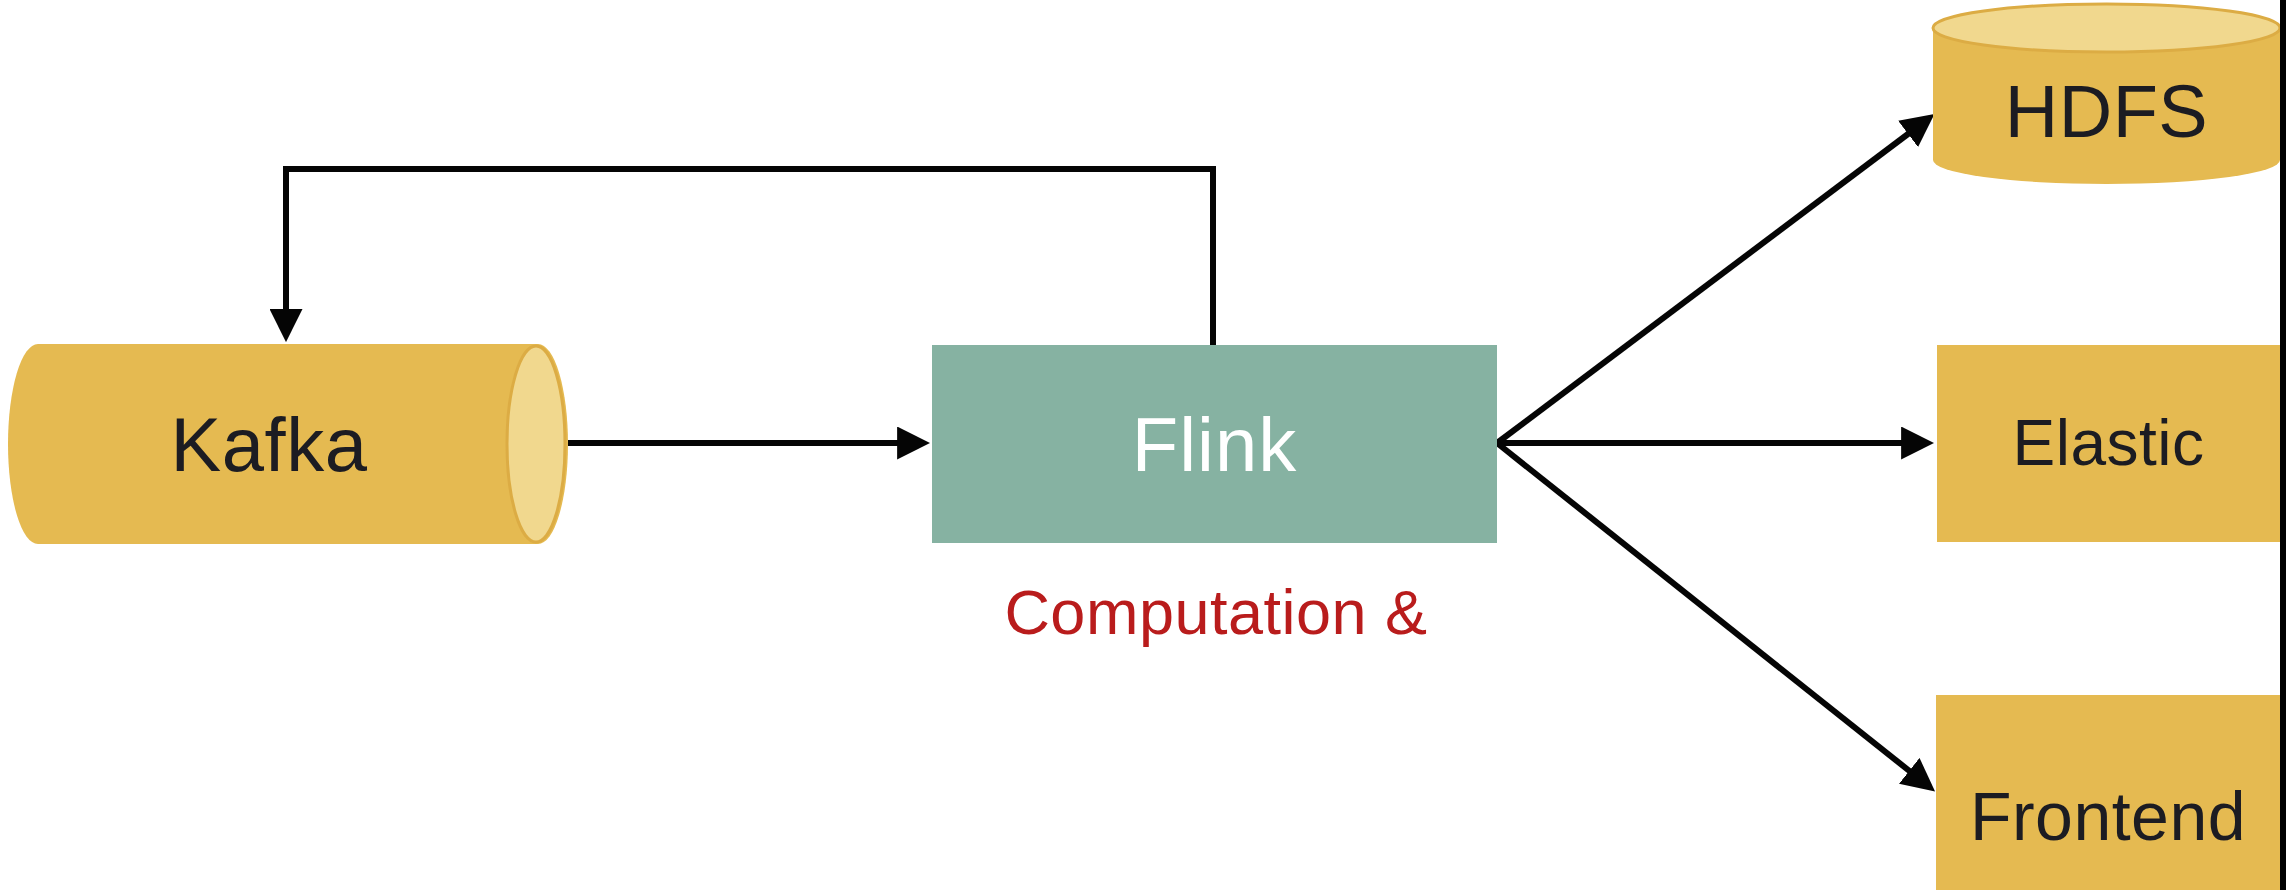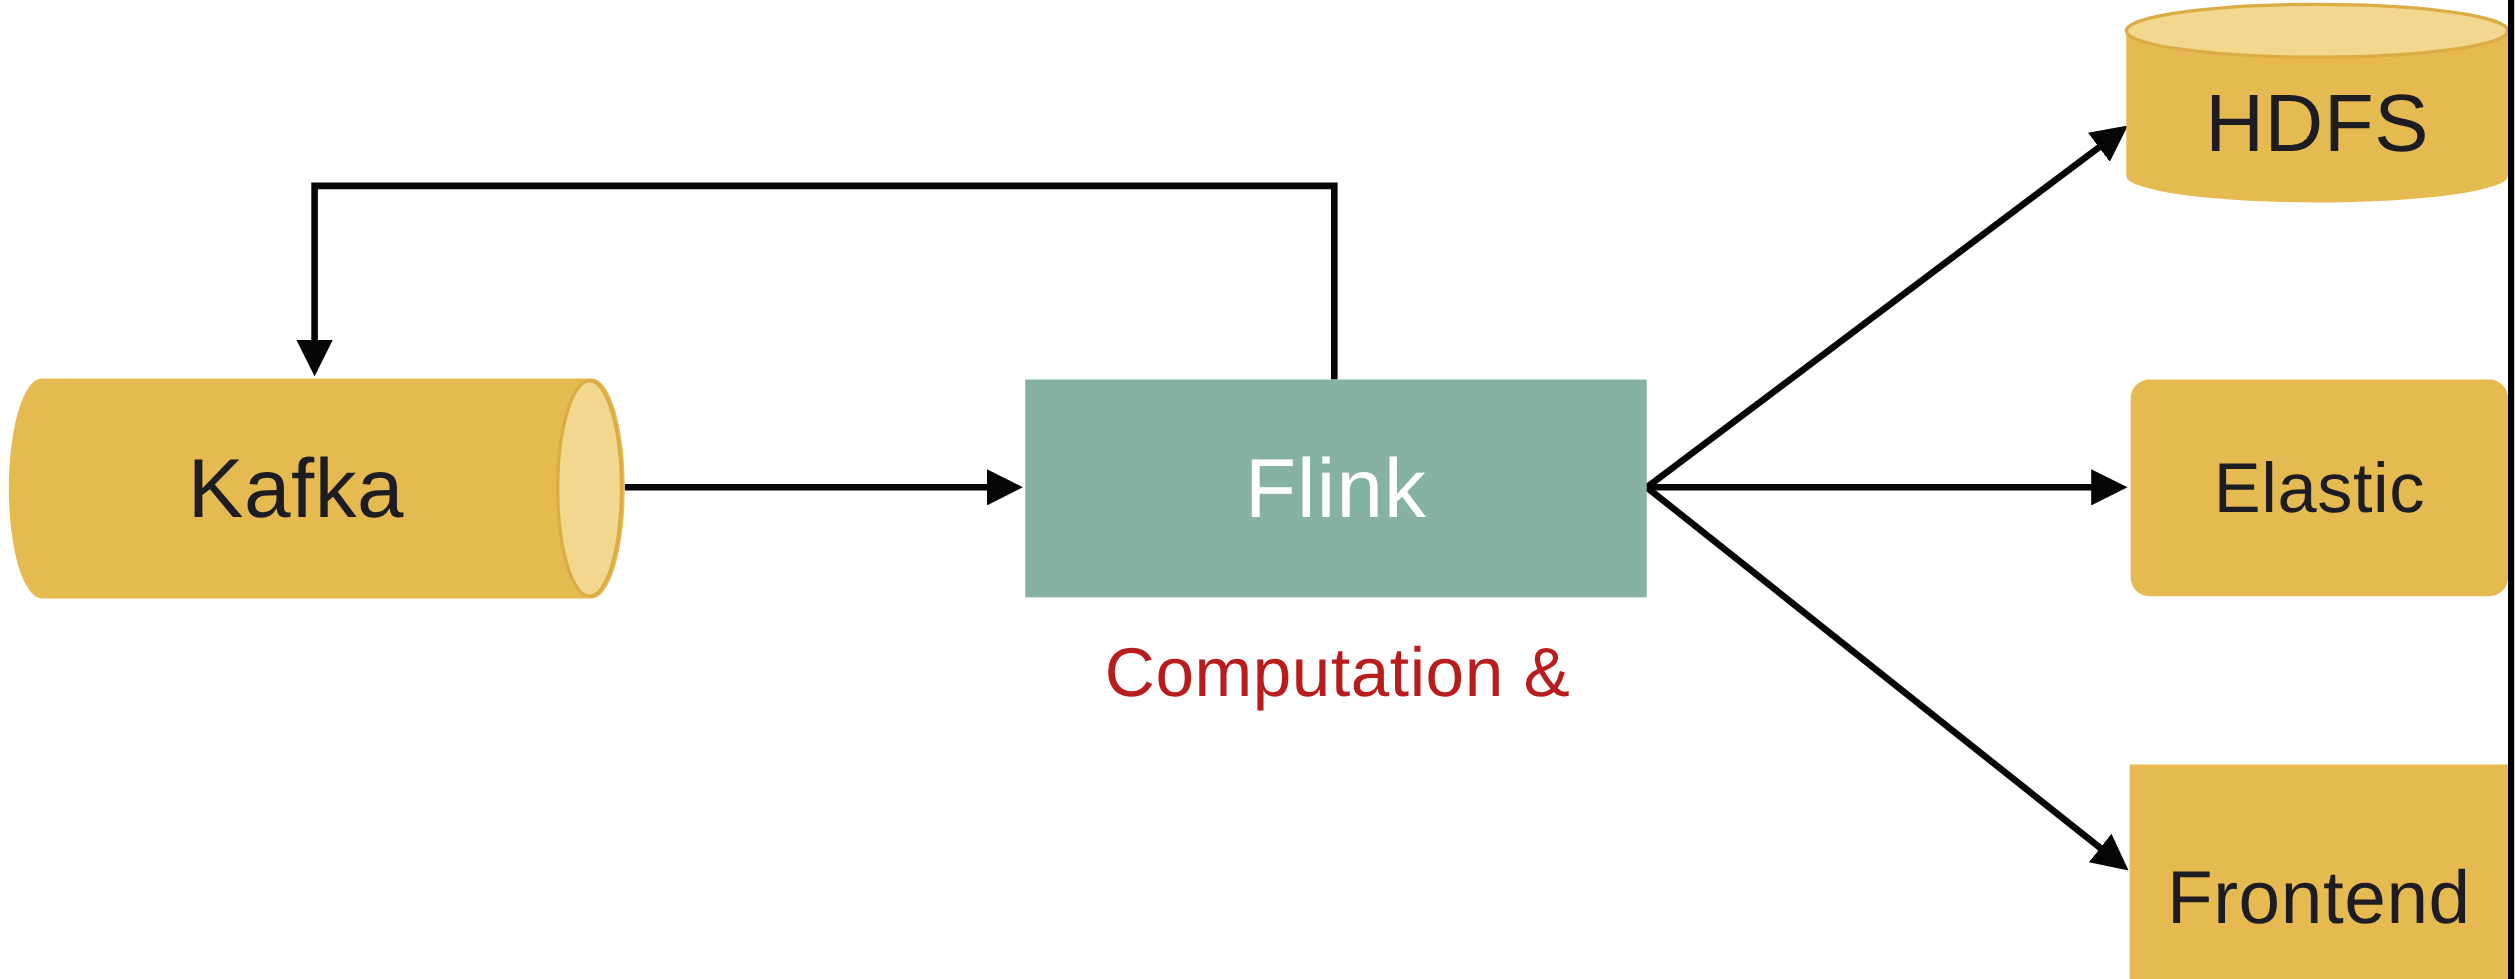--- a/index.html
+++ b/index.html
@@ -21,21 +21,21 @@
 
   
   #flink-box{left:932px;top:345px;width:565px;height:198px;background:#86B2A2;}
   #flink-label{width:100%;height:100%;color:#ffffff;font-size:76px;font-weight:400;letter-spacing:1px;}
 
   
   #hdfs-wrap{left:1933px;top:2px;width:347px;height:184px;}
   #hdfs-label{left:1933px;top:52px;width:347px;height:118px;font-size:74px;}
 
   
-  #elastic-box{left:1937px;top:345px;width:343px;height:197px;background:#E5BA51;border-radius:17px;}
+  #elastic-box{left:1937px;top:345px;width:343px;height:197px;background:#E5BA51;}
   #elastic-label{width:100%;height:100%;flex-direction:column;font-size:64px;line-height:83px;}
 
   
   #frontend-box{left:1936px;top:695px;width:344px;height:241px;background:#E5BA51;}
   #frontend-label{width:100%;height:100%;font-size:68px;}
 
   
   #durability-caption{left:82px;top:641px;width:400px;height:78px;font-size:63px;}
   #computation-caption{left:916px;top:578px;width:600px;font-size:63px;line-height:69px;flex-direction:column;}
 

